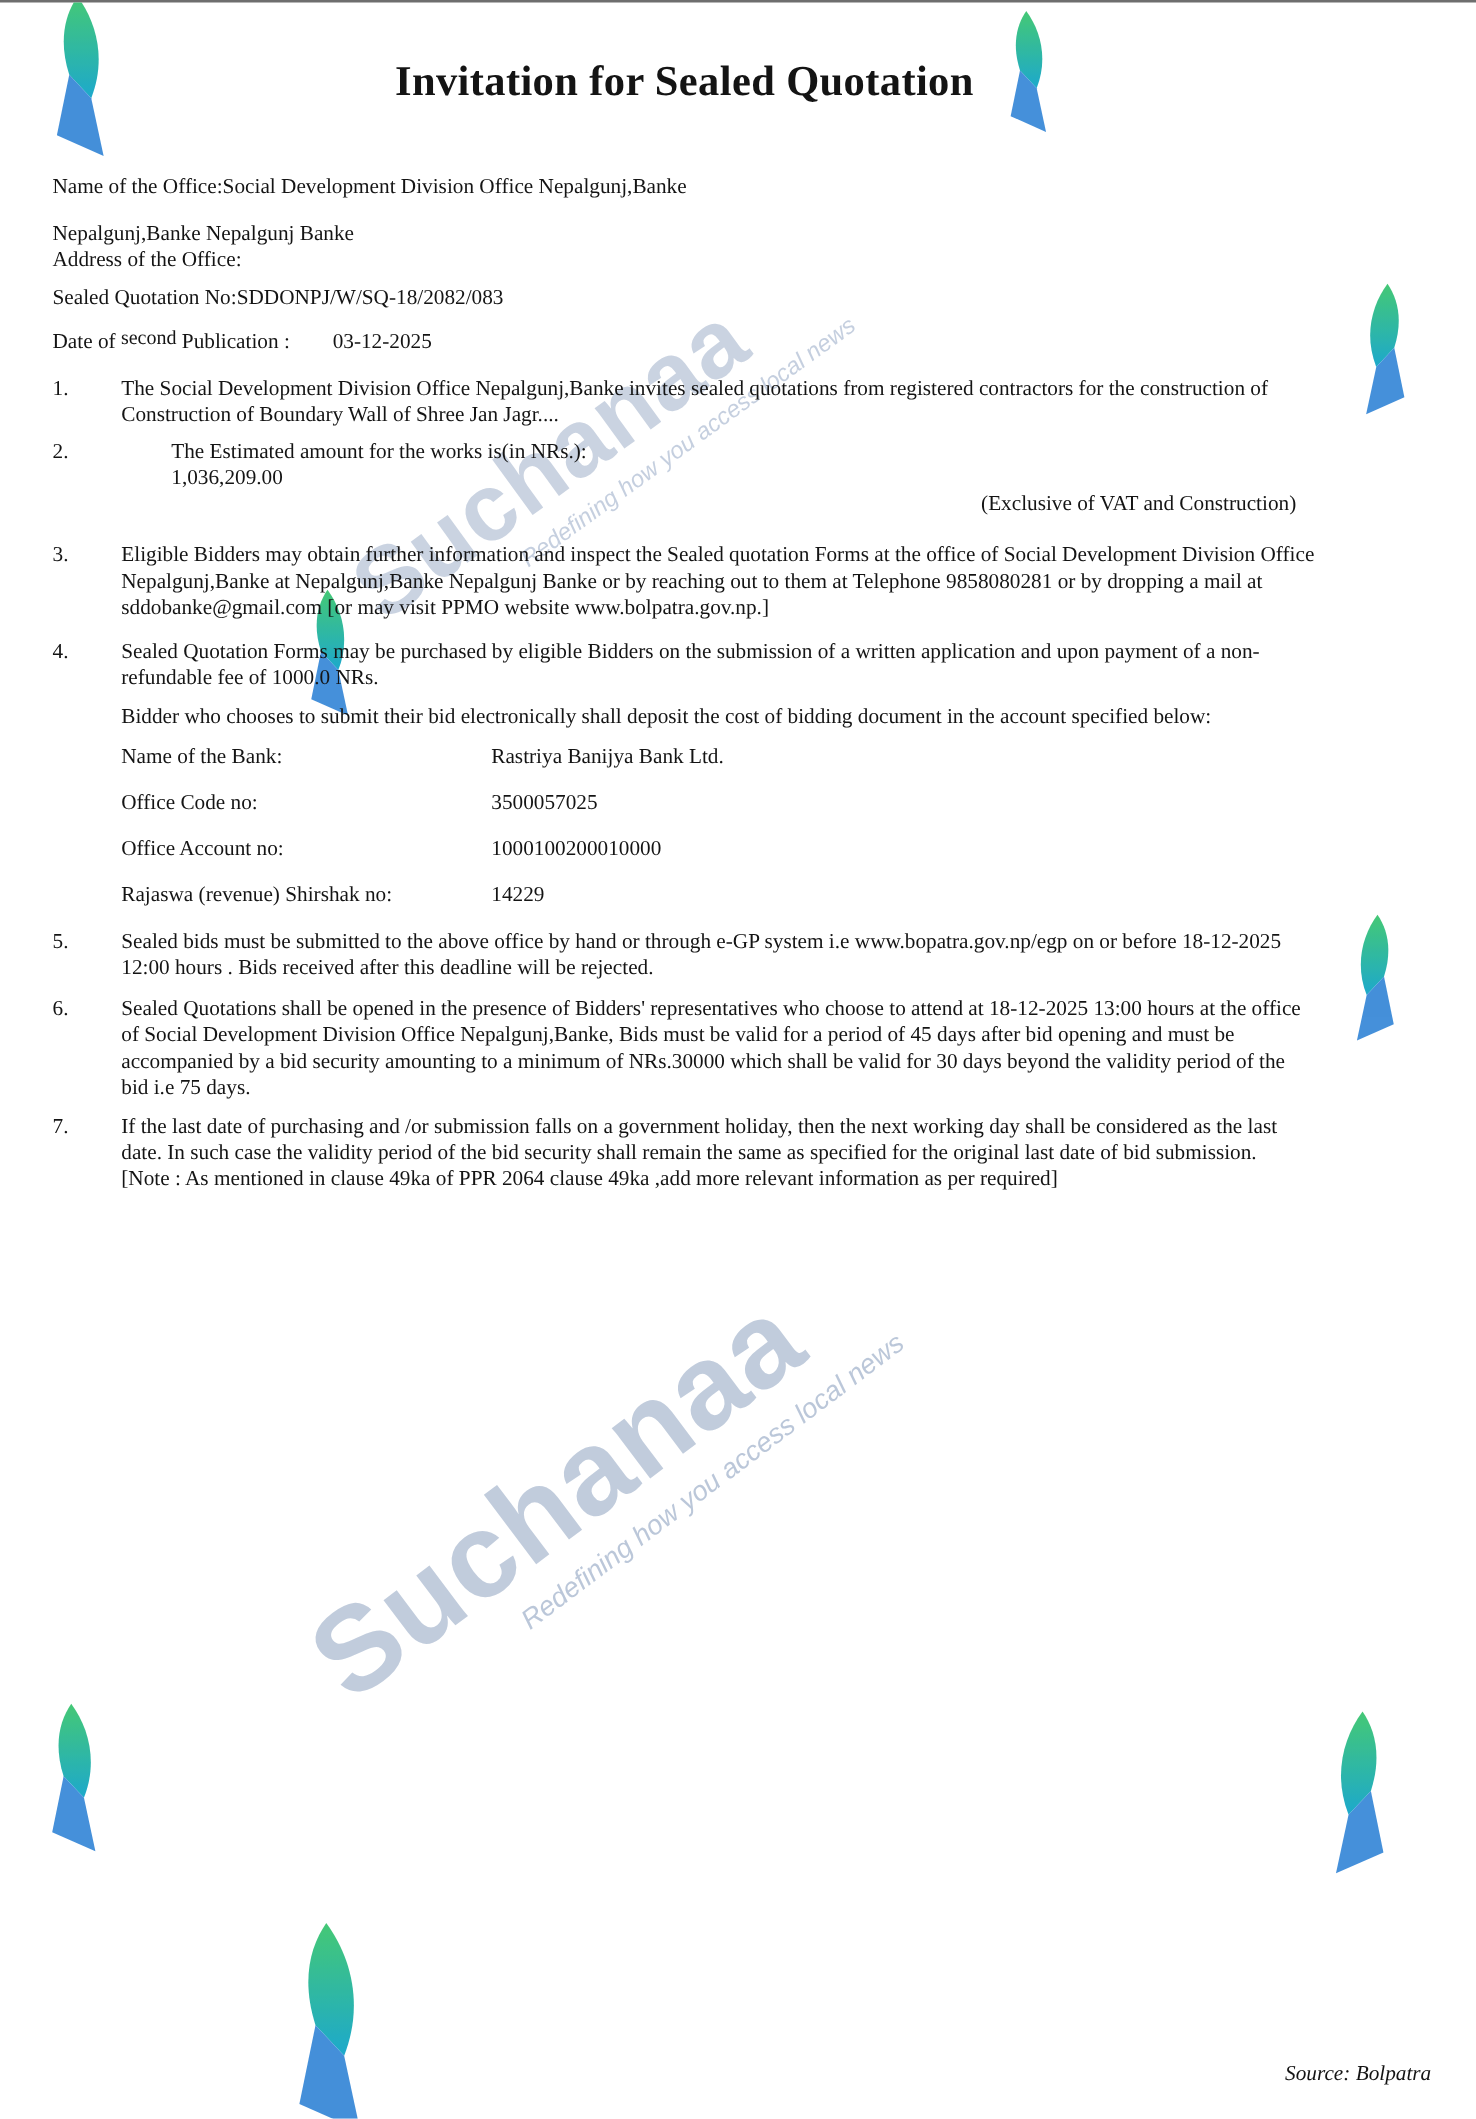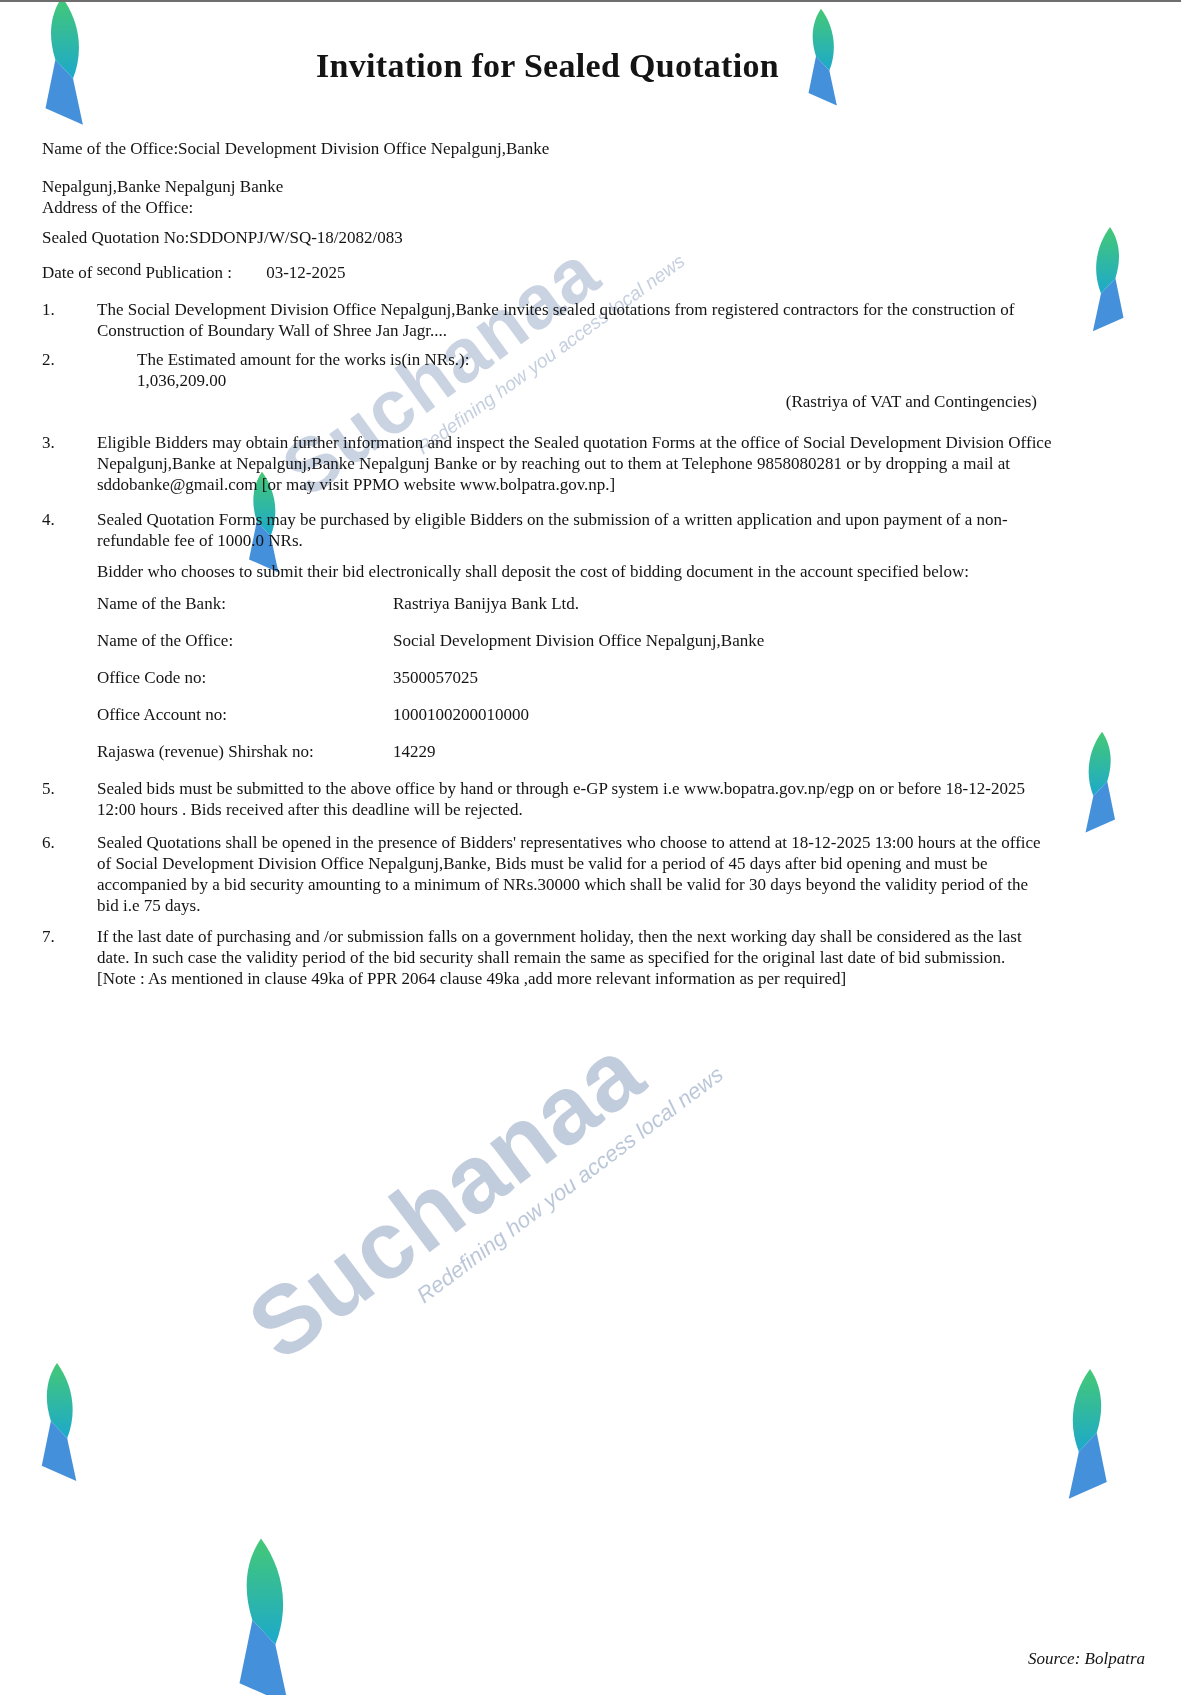--- a/index.html
+++ b/index.html
@@ -177,21 +177,21 @@
     <div class="clause cl-1">
       <span class="num">1.</span>
       <p class="ctext">The Social Development  Division Office Nepalgunj,Banke invites sealed quotations from registered contractors for the construction of Construction of Boundary Wall of Shree Jan Jagr....</p>
     </div>
 
     <div class="clause cl-2">
       <span class="num">2.</span>
       <p class="ctext c2row">
         <span>The Estimated amount for the works is(in NRs.):</span>
         <span class="amount">1,036,209.00</span>
-        <span class="vat-note">(Rastriya of VAT and Contingencies)</span>
+        <span class="vat-note">(Exclusive of VAT and Construction)</span>
       </p>
     </div>
 
     <div class="clause cl-3">
       <span class="num">3.</span>
       <p class="ctext">Eligible Bidders may obtain further information and inspect the Sealed quotation Forms at the office of Social Development Division Office Nepalgunj,Banke at Nepalgunj,Banke  Nepalgunj Banke  or by reaching out to them at Telephone 9858080281 or by dropping a mail at sddobanke@gmail.com [or may visit PPMO website www.bolpatra.gov.np.]</p>
     </div>
 
     <div class="clause cl-4">
       <span class="num">4.</span>
@@ -201,24 +201,20 @@
 
     <div class="clause intro-row">
       <span class="num"></span>
       <p class="ctext">Bidder who chooses to submit their bid electronically shall deposit the cost of bidding document in the account specified below:</p>
     </div>
 
     <div class="bank-rows">
       <div class="bank-row">
         <span class="bank-label">Name of the Bank:</span>
         <span class="bank-value">Rastriya Banijya Bank Ltd.</span>
-      </div>
-      <div class="bank-row">
-        <span class="bank-label">Name of the Office:</span>
-        <span class="bank-value">Social Development  Division Office Nepalgunj,Banke</span>
       </div>
       <div class="bank-row">
         <span class="bank-label">Office Code no:</span>
         <span class="bank-value">3500057025</span>
       </div>
       <div class="bank-row">
         <span class="bank-label">Office Account no:</span>
         <span class="bank-value">1000100200010000</span>
       </div>
       <div class="bank-row">

